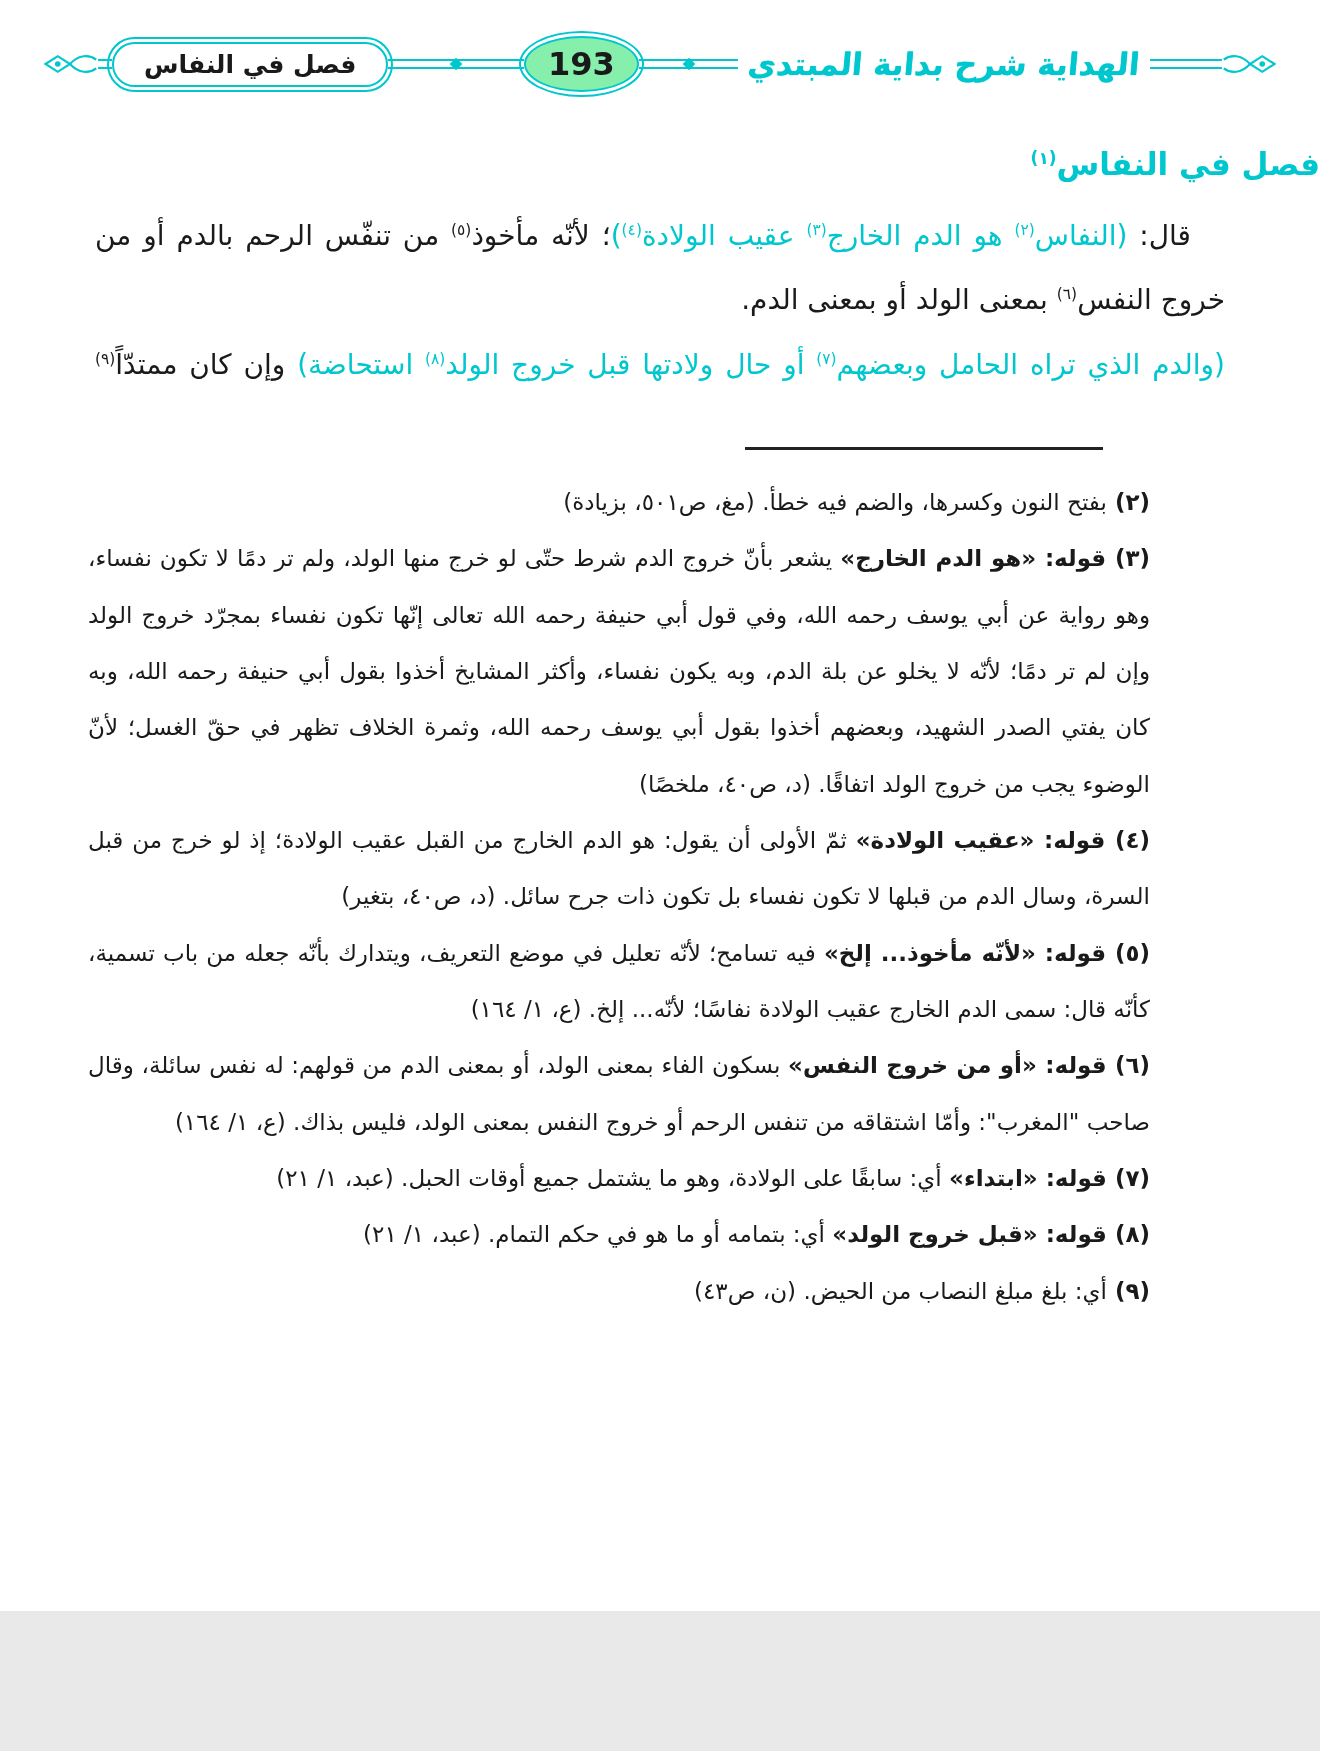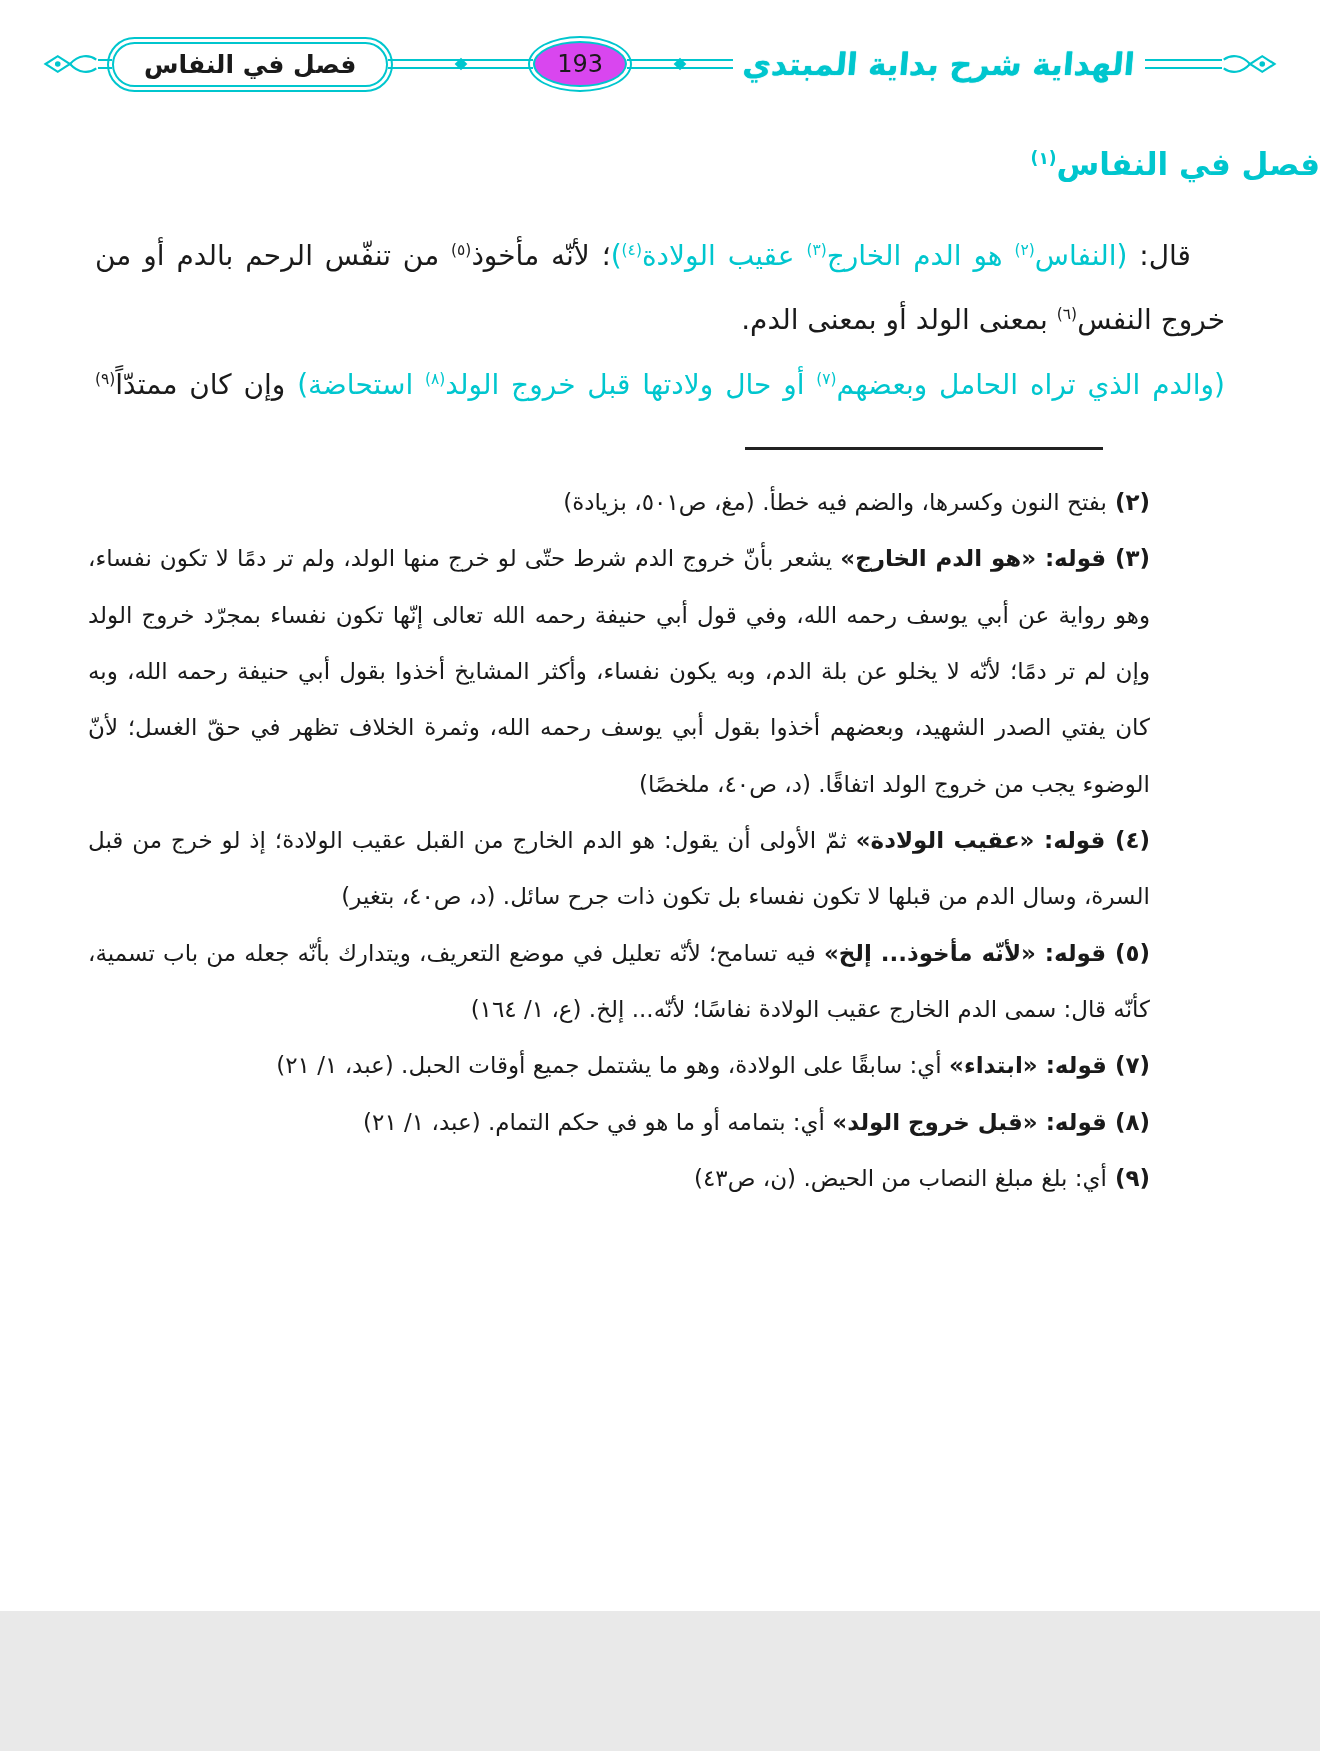--- a/index.html
+++ b/index.html
@@ -27,36 +27,36 @@
   .cap .f { fill:var(--accent); }
   .flip { transform:scaleX(-1); }
 
   .section-box {
     position:relative; background:#fff; border:2px solid var(--accent); border-radius:26px;
     padding:6px 30px; font-weight:bold; font-size:25px; direction:rtl; white-space:nowrap; z-index:2;
   }
   .section-box::after { content:""; position:absolute; inset:-7px; border:2px solid var(--accent); border-radius:32px; }
 
   .page-badge {
-    position:relative; background:#d946ef; border:2px solid var(--accent); border-radius:50%;
-    min-width:88px; text-align:center; padding:7px 22px; font-weight:normal; font-size:24px; z-index:2;
+    position:relative; background:#86efac; border:2px solid var(--accent); border-radius:50%;
+    min-width:88px; text-align:center; padding:7px 22px; font-weight:bold; font-size:32px; z-index:2;
   }
   .page-badge::after { content:""; position:absolute; inset:-7px; border:2px solid var(--accent); border-radius:50%; }
 
   .book-title {
     color:var(--accent); font-weight:bold; font-size:31px; direction:rtl; white-space:nowrap;
     padding:0 10px; transform:skewX(-5deg); text-shadow:0 0 1px var(--accent); z-index:2;
   }
 
   
   .heading { position:absolute; top:146px; left:0; right:0; text-align:right; direction:rtl;
              color:var(--accent); font-weight:bold; font-size:31px; }
   .heading sup { font-size:0.55em; }
 
-  .body-text { position:absolute; top:224px; right:95px; width:1130px; direction:rtl;
+  .body-text { position:absolute; top:204px; right:95px; width:1130px; direction:rtl;
                text-align:justify; font-size:28px; line-height:2.3; }
   .body-para { margin:0; }
   .body-para.indent { text-indent:34px; }
   .body-para.fill { text-align-last:justify; }
   sup { font-size:0.55em; vertical-align:super; line-height:0; }
   .accent-text { color:var(--accent); }
   .bold { font-weight:bold; }
 
   .fn-separator { position:absolute; top:447px; left:745px; width:358px; border-top:3px solid #222; }
 
@@ -108,20 +108,21 @@
       <p class="body-para fill"><span class="accent-text">(والدم الذي تراه الحامل وبعضهم</span><sup class="accent-text">(٧)</sup><span class="accent-text"> أو حال ولادتها قبل خروج الولد</span><sup class="accent-text">(٨)</sup><span class="accent-text"> استحاضة)</span><span> وإن كان ممتدّاً</span><sup>(٩)</sup></p>
     </div>
 
   <div class="fn-separator"></div>
 
   <div class="footnotes">
       <p class="footnote"><span class="fn-num">(٢) </span><span>بفتح النون وكسرها، والضم فيه خطأ. (مغ، ص٥٠١، بزيادة)</span></p>
       <p class="footnote"><span class="fn-num">(٣) </span><span class="bold">قوله: «هو الدم الخارج»</span><span> يشعر بأنّ خروج الدم شرط حتّى لو خرج منها الولد، ولم تر دمًا لا تكون نفساء، وهو رواية عن أبي يوسف رحمه الله، وفي قول أبي حنيفة رحمه الله تعالى إنّها تكون نفساء بمجرّد خروج الولد وإن لم تر دمًا؛ لأنّه لا يخلو عن بلة الدم، وبه يكون نفساء، وأكثر المشايخ أخذوا بقول أبي حنيفة رحمه الله، وبه كان يفتي الصدر الشهيد، وبعضهم أخذوا بقول أبي يوسف رحمه الله، وثمرة الخلاف تظهر في حقّ الغسل؛ لأنّ الوضوء يجب من خروج الولد اتفاقًا. (د، ص٤٠، ملخصًا)</span></p>
       <p class="footnote"><span class="fn-num">(٤) </span><span class="bold">قوله: «عقيب الولادة»</span><span> ثمّ الأولى أن يقول: هو الدم الخارج من القبل عقيب الولادة؛ إذ لو خرج من قبل السرة، وسال الدم من قبلها لا تكون نفساء بل تكون ذات جرح سائل. (د، ص٤٠، بتغير)</span></p>
       <p class="footnote"><span class="fn-num">(٥) </span><span class="bold">قوله: «لأنّه مأخوذ... إلخ»</span><span> فيه تسامح؛ لأنّه تعليل في موضع التعريف، ويتدارك بأنّه جعله من باب تسمية، كأنّه قال: سمى الدم الخارج عقيب الولادة نفاسًا؛ لأنّه... إلخ. (ع، ١/ ١٦٤)</span></p>
+      <p class="footnote"><span class="fn-num">(٦) </span><span class="bold">قوله: «أو من خروج النفس»</span><span> بسكون الفاء بمعنى الولد، أو بمعنى الدم من قولهم: له نفس سائلة، وقال صاحب "المغرب": وأمّا اشتقاقه من تنفس الرحم أو خروج النفس بمعنى الولد، فليس بذاك. (ع، ١/ ١٦٤)</span></p>
       <p class="footnote"><span class="fn-num">(٧) </span><span class="bold">قوله: «ابتداء»</span><span> أي: سابقًا على الولادة، وهو ما يشتمل جميع أوقات الحبل. (عبد، ١/ ٢١)</span></p>
       <p class="footnote"><span class="fn-num">(٨) </span><span class="bold">قوله: «قبل خروج الولد»</span><span> أي: بتمامه أو ما هو في حكم التمام. (عبد، ١/ ٢١)</span></p>
       <p class="footnote"><span class="fn-num">(٩) </span><span>أي: بلغ مبلغ النصاب من الحيض. (ن، ص٤٣)</span></p>
     </div>
 
   <div class="ornament-bar bar-bottom">
     <svg class="cap" viewBox="0 0 64 32">
       <path class="s" d="M4 16 L18 7 L32 16 L18 25 Z"></path>
       <path class="s" d="M32 16 C 42 5, 54 5, 62 11"></path>
       <path class="s" d="M32 16 C 42 27, 54 27, 62 21"></path>

